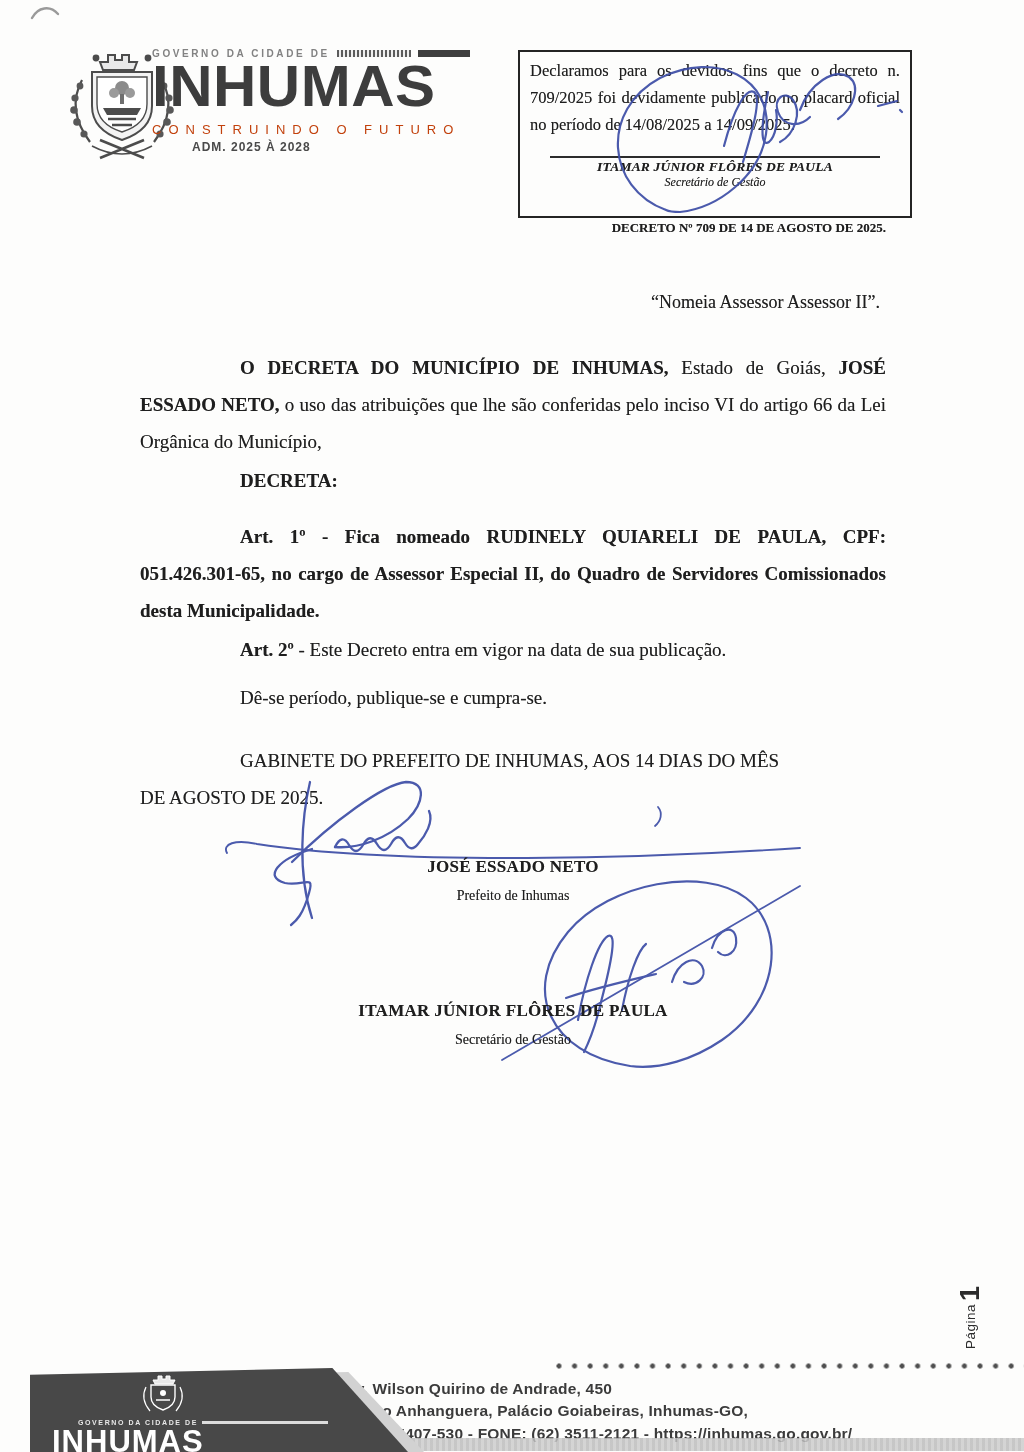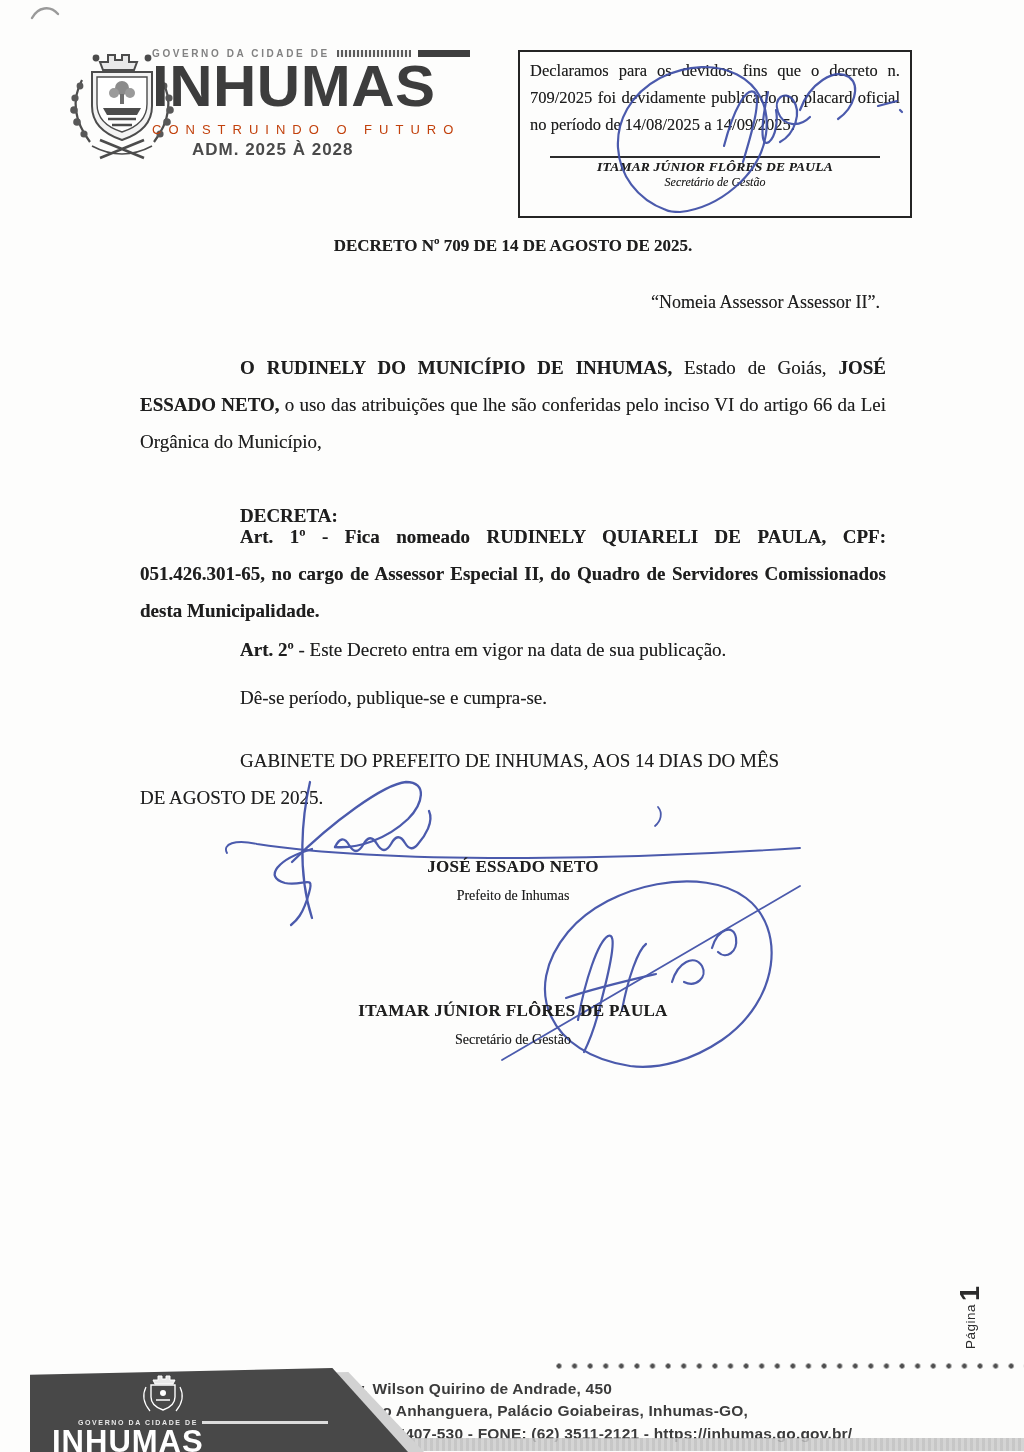--- a/index.html
+++ b/index.html
@@ -14,37 +14,37 @@
 
   
   .crest{left:56px;top:46px;width:132px;height:120px;}
   .hdr-text{left:152px;top:48px;width:318px;}
   .gov-line{display:flex;align-items:center;gap:7px;}
   .gov-small{font-size:10px;font-weight:bold;letter-spacing:2.6px;color:#828282;white-space:nowrap;}
   .bar-striped{height:7px;flex:1;background:repeating-linear-gradient(90deg,#5c5c5c 0 2px,#efefef 2px 4px);}
   .bar-solid{height:7px;width:52px;background:#3e3e3e;}
   .city-big{font-weight:bold;font-size:60px;line-height:.98;letter-spacing:0.5px;color:#3d3d3d;transform:scaleY(.96);transform-origin:top left;}
   .slogan{font-size:13px;letter-spacing:7px;color:#c2410c;margin-top:4px;white-space:nowrap;}
-  .term{font-weight:bold;font-size:17px;letter-spacing:1px;color:#4a4a4a;margin-top:3px;margin-left:40px;}
+  .term{font-weight:bold;font-size:12px;letter-spacing:1px;color:#4a4a4a;margin-top:3px;margin-left:40px;}
 
   
   .decl-box{left:518px;top:50px;width:394px;height:168px;border:2px solid #242424;box-sizing:border-box;padding:5px 10px 0;background:rgba(255,255,255,.0);}
   .decl-text{font-size:16.5px;line-height:1.64;text-align:justify;}
   .decl-line{width:330px;margin:18px auto 0;border-top:2px solid #2c2c2c;}
   .decl-name{font-weight:bold;font-style:italic;font-size:13.5px;text-align:center;margin-top:1px;letter-spacing:.2px;}
   .decl-role{font-style:italic;font-size:12px;text-align:center;}
   .decl-sig{left:548px;top:48px;width:360px;height:172px;pointer-events:none;}
 
   
   .content{left:140px;width:746px;font-size:19px;line-height:37px;}
   .jtext{text-align:justify;text-indent:100px;}
-  .title{left:140px;top:236px;width:746px;text-align:center;font-weight:bold;font-size:17px;}
+  .title{left:140px;top:220px;width:746px;text-align:right;font-weight:bold;font-size:13px;}
   .subtitle{left:140px;top:292px;width:740px;text-align:right;font-size:18px;}
   .preamble{top:349px;}
-  .decreta{left:240px;top:470px;font-weight:bold;font-size:19px;margin-top:35px;}
+  .decreta{left:240px;top:470px;font-weight:bold;font-size:19px;}
   .art1{top:518px;font-weight:bold;}
   .art2{top:631px;font-family:Liberation Serif, serif;}
   .closing{left:240px;top:687px;font-size:19px;}
   .gabinete{top:742px;font-weight:normal;}
   .sig-name{left:140px;width:746px;text-align:center;font-weight:bold;font-size:17px;letter-spacing:.3px;}
   .sig-role{left:140px;width:746px;text-align:center;font-size:14px;}
   .sig-svg{pointer-events:none;}
 
   
   .pagenum{left:986px;top:1318px;transform:rotate(-90deg);transform-origin:left bottom;white-space:nowrap;color:#2b2b2b;}
@@ -142,21 +142,21 @@
     <path d="M252 62 C 262 35, 286 20, 301 29 C 313 38, 306 60, 290 71"></path>
     <path d="M330 58 L 349 53"></path>
     <path d="M352 62 l 2 2"></path>
   </g>
 </svg>
 
 <div class="abs title ink">DECRETO Nº 709 DE 14 DE AGOSTO DE 2025.</div>
 <div class="abs subtitle ink">“Nomeia Assessor Assessor II”.</div>
 
 <div class="abs content preamble jtext ink">
-  <b>O RUDINELY DO MUNICÍPIO DE INHUMAS,</b><span> Estado de Goiás, </span><b>JOSÉ ESSADO NETO,</b><span> o uso das atribuições que lhe são conferidas pelo inciso VI do artigo 66 da Lei Orgânica do Município,</span>
+  <b>O DECRETA DO MUNICÍPIO DE INHUMAS,</b><span> Estado de Goiás, </span><b>JOSÉ ESSADO NETO,</b><span> o uso das atribuições que lhe são conferidas pelo inciso VI do artigo 66 da Lei Orgânica do Município,</span>
 </div>
 
 <div class="abs decreta ink">DECRETA:</div>
 
 <div class="abs content art1 jtext ink">
   <b>Art. 1º</b><span> - Fica nomeado </span><b>RUDINELY QUIARELI DE PAULA, CPF: 051.426.301-65,</b><span> no cargo de Assessor Especial II, do Quadro de Servidores Comissionados desta Municipalidade.</span>
 </div>
 
 <div class="abs content art2 jtext ink">
   <b>Art. 2º</b><span> - Este Decreto entra em vigor na data de sua publicação.</span>

